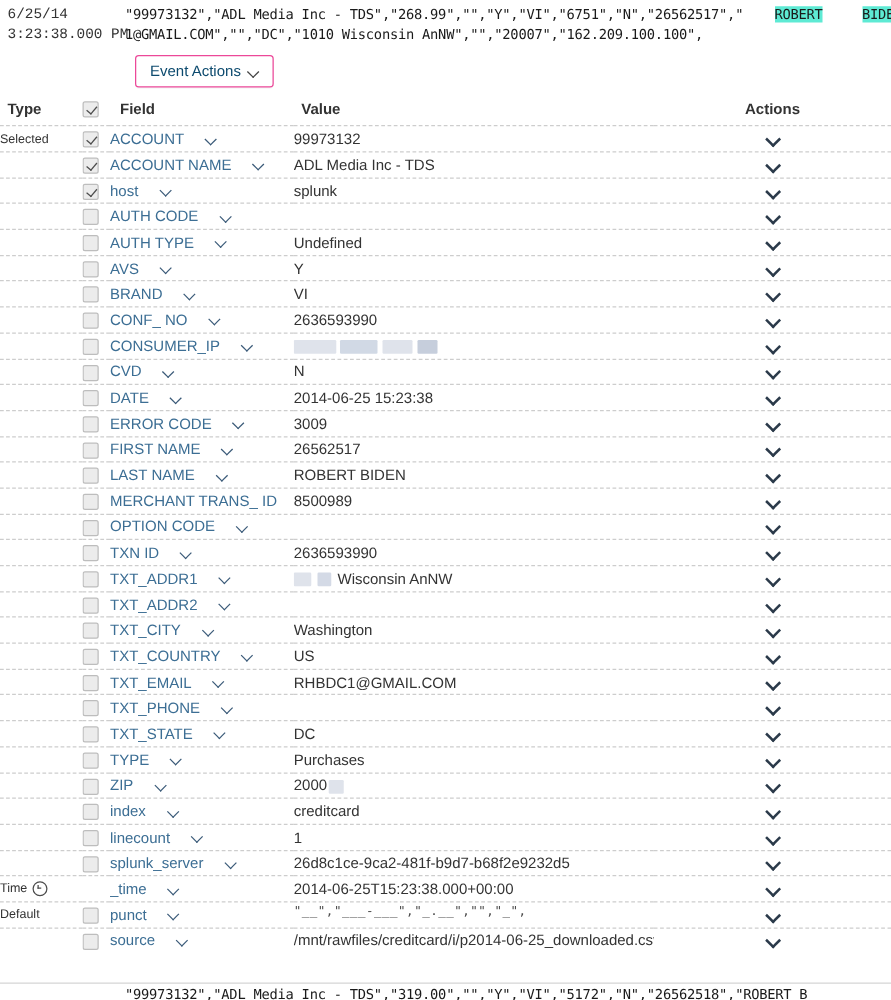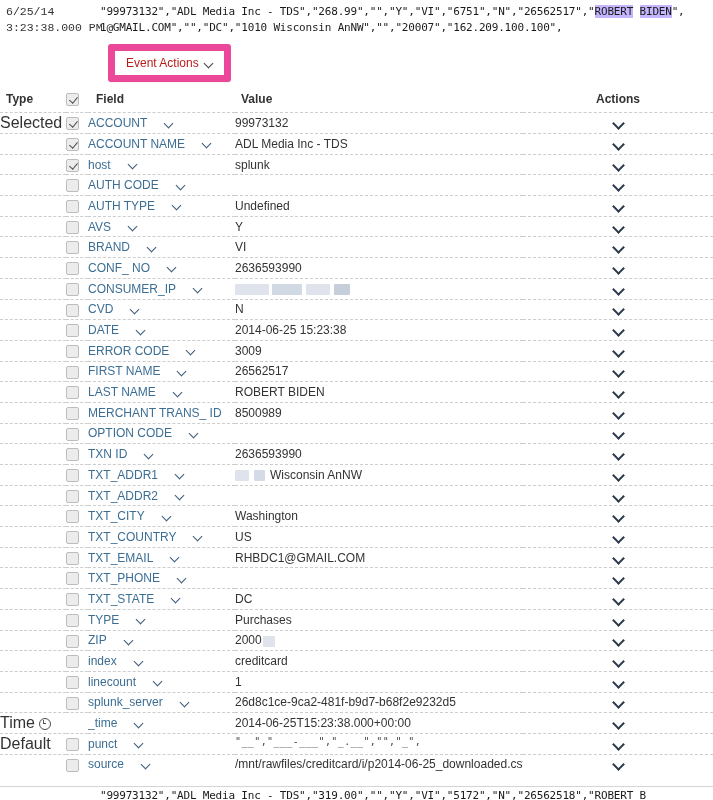--- a/index.html
+++ b/index.html
@@ -40,37 +40,38 @@
   }
   .raw-text {
     font-family: "DejaVu Sans Mono", monospace;
     font-size: 11px;
     line-height: 16px;
     color: #1a1a1a;
     white-space: nowrap;
     letter-spacing: -0.2px;
   }
   .hl {
-    background: #c4b5fd;
+    background: #5eead4;
     color: #1a1a1a;
+    margin-left: 25px;
   }
 
   .event-actions-wrap {
     padding: 8px 0 6px 8px;
   }
   .event-actions-btn {
     display: inline-flex;
     align-items: center;
     gap: 6px;
     background: #ffffff;
-    border: 7px solid #ec4899;
+    border: 1px solid #ec4899;
     border-radius: 3px;
     padding: 5px 10px 5px 11px;
     font-size: 12px;
-    color: #b91c1c;
+    color: #0c4a6e;
     cursor: pointer;
     box-shadow: 0 1px 0 rgba(0,0,0,0.04);
     font-family: "Liberation Sans", sans-serif;
   }
 
   
   .chev {
     display: inline-block;
     width: 9px;
     height: 9px;
@@ -135,21 +136,21 @@
     padding: 0;
     height: 19.7px;
     overflow: hidden;
   }
   .fields-table thead th {
     border-bottom: 1px dashed #cdcdcd;
   }
 
   .td-type {
     padding-left: 6px;
-    font-size: 16px;
+    font-size: 10px;
     color: #333333;
     white-space: nowrap;
   }
   .td-check { text-align: left; padding-left: 1px; }
   .td-field { padding-left: 8px; white-space: nowrap; }
   .td-value {
     padding-left: 6px;
     color: #333333;
     font-size: 12px;
     white-space: nowrap;

